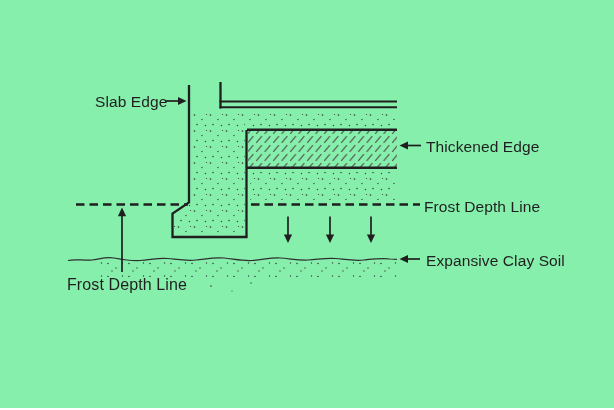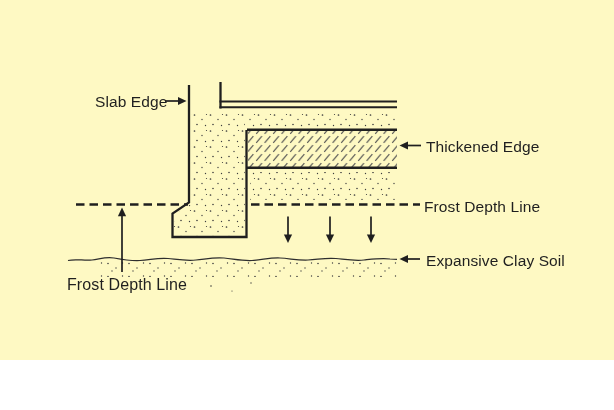--- a/index.html
+++ b/index.html
@@ -4,22 +4,22 @@
 <style>
   html, body {
     margin: 0;
     padding: 0;
     background: #ffffff;
     font-family: "Liberation Sans", sans-serif;
   }
   .stage {
     position: relative;
     width: 614px;
-    height: 360px;
-    background: #fef9c3;
+    height: 408px;
+    background: #86efac;
     overflow: hidden;
   }
   svg { display: block; }
   text {
     fill: #1f1f1f;
     font-family: "Liberation Sans", sans-serif;
     font-size: 15.5px;
     letter-spacing: 0.1px;
   }
   text.small-left { font-size: 16px; }

